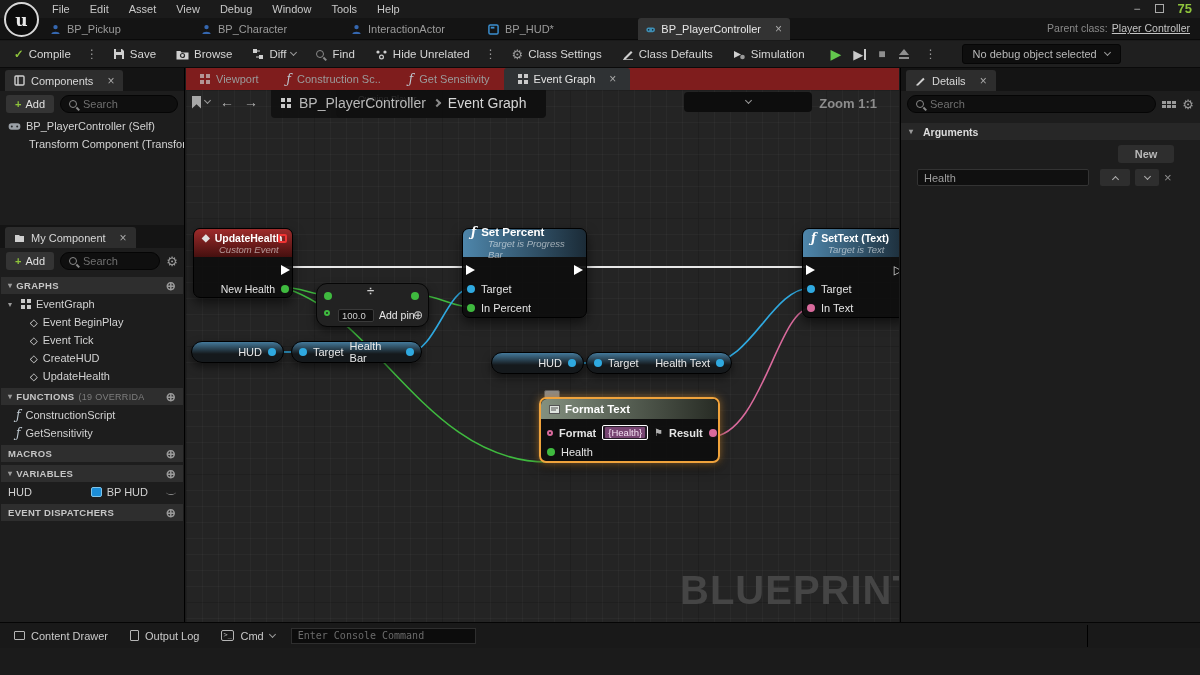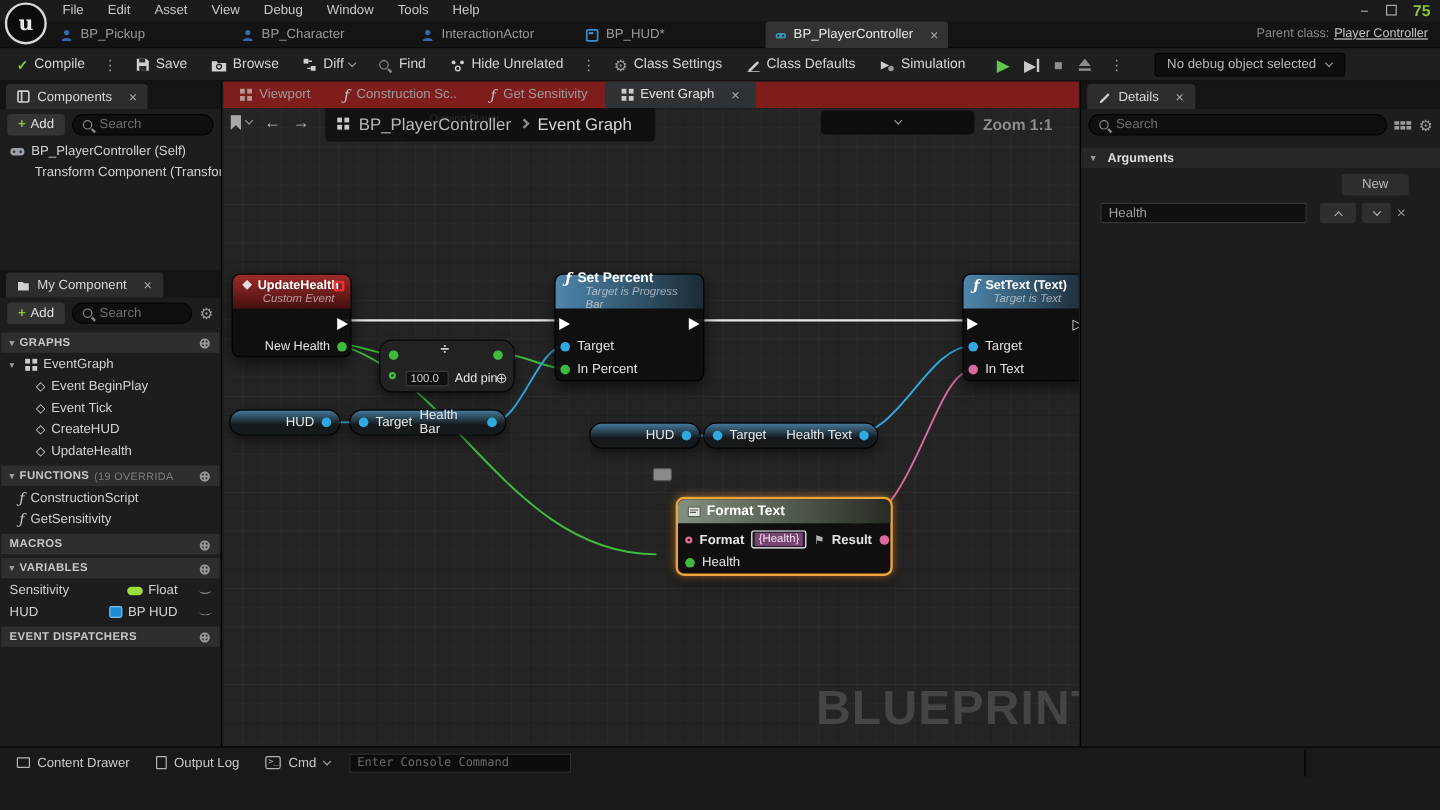--- a/index.html
+++ b/index.html
@@ -391,28 +391,20 @@
       <span>MACROS</span>
       <span class="oplus">⊕</span>
     </div>
 
     <div class="sechead">
       <span class="caret">▾</span>
       <span>VARIABLES</span>
       <span class="oplus">⊕</span>
     </div>
     <div class="varrow">
-      <span>Sensitivity</span>
-      <span style="margin-left:auto; display:flex; align-items:center;">
-        <span class="pill-float"></span>
-        <span>Float</span>
-      </span>
-      <span class="eyec" style="margin-left:18px"></span>
-    </div>
-    <div class="varrow">
       <span>HUD</span>
       <span style="margin-left:auto; display:flex; align-items:center;">
         <span class="pill-obj"></span>
         <span>BP HUD</span>
       </span>
       <span class="eyec" style="margin-left:18px"></span>
     </div>
 
     <div class="sechead">
       <span>EVENT DISPATCHERS</span>
@@ -588,21 +580,21 @@
           <span>Target</span>
         </div>
         <div class="pinrow" style="padding-left:4px;">
           <span class="pin sm p-pink"></span>
           <span>In Text</span>
         </div>
       </div>
 
       <span class="kbdhint" style="left:358px; top:300px;"></span>
 
-      <div class="node selected" style="left:353px; top:324px; width:181px; height:66px;margin-left:24px;">
+      <div class="node selected" style="left:353px; top:307px; width:181px; height:66px;">
         <div class="nhead hgreen">
           <span class="t">
             <svg width="11" height="9" viewBox="0 0 11 9">
                 <rect x="0.5" y="0.5" width="10" height="8" fill="#dfe5df" stroke="#555"></rect>
                 <path d="M2 3 h7 M2 5 h5" stroke="#555" stroke-width="1"></path>
               </svg>
             <span>Format Text</span>
           </span>
         </div>
         <div class="pinrow" style="padding:0 6px; margin-top:4px;">
@@ -646,21 +638,21 @@
           <i></i>
           <i></i>
           <i></i>
         </span>
       <span class="gear">⚙</span>
     </div>
     <div class="drow-args">
       <span class="caret">▾</span>
       <span>Arguments</span>
     </div>
-    <div style="display:flex;">
+    <div style="display:flex;font-weight:bold;">
       <div class="newbtn">New</div>
     </div>
     <div class="argrow">
       <input value="Health" style="">
       <span class="sqbtn" style="width:30px; margin-left:6px;">
           <span class="cvu" style="transform:rotate(-135deg); margin-top:3px;"></span>
         </span>
       <span class="sqbtn" style="width:24px;">
           <span class="cvu" style="transform:rotate(45deg); margin-bottom:2px;"></span>
         </span>

